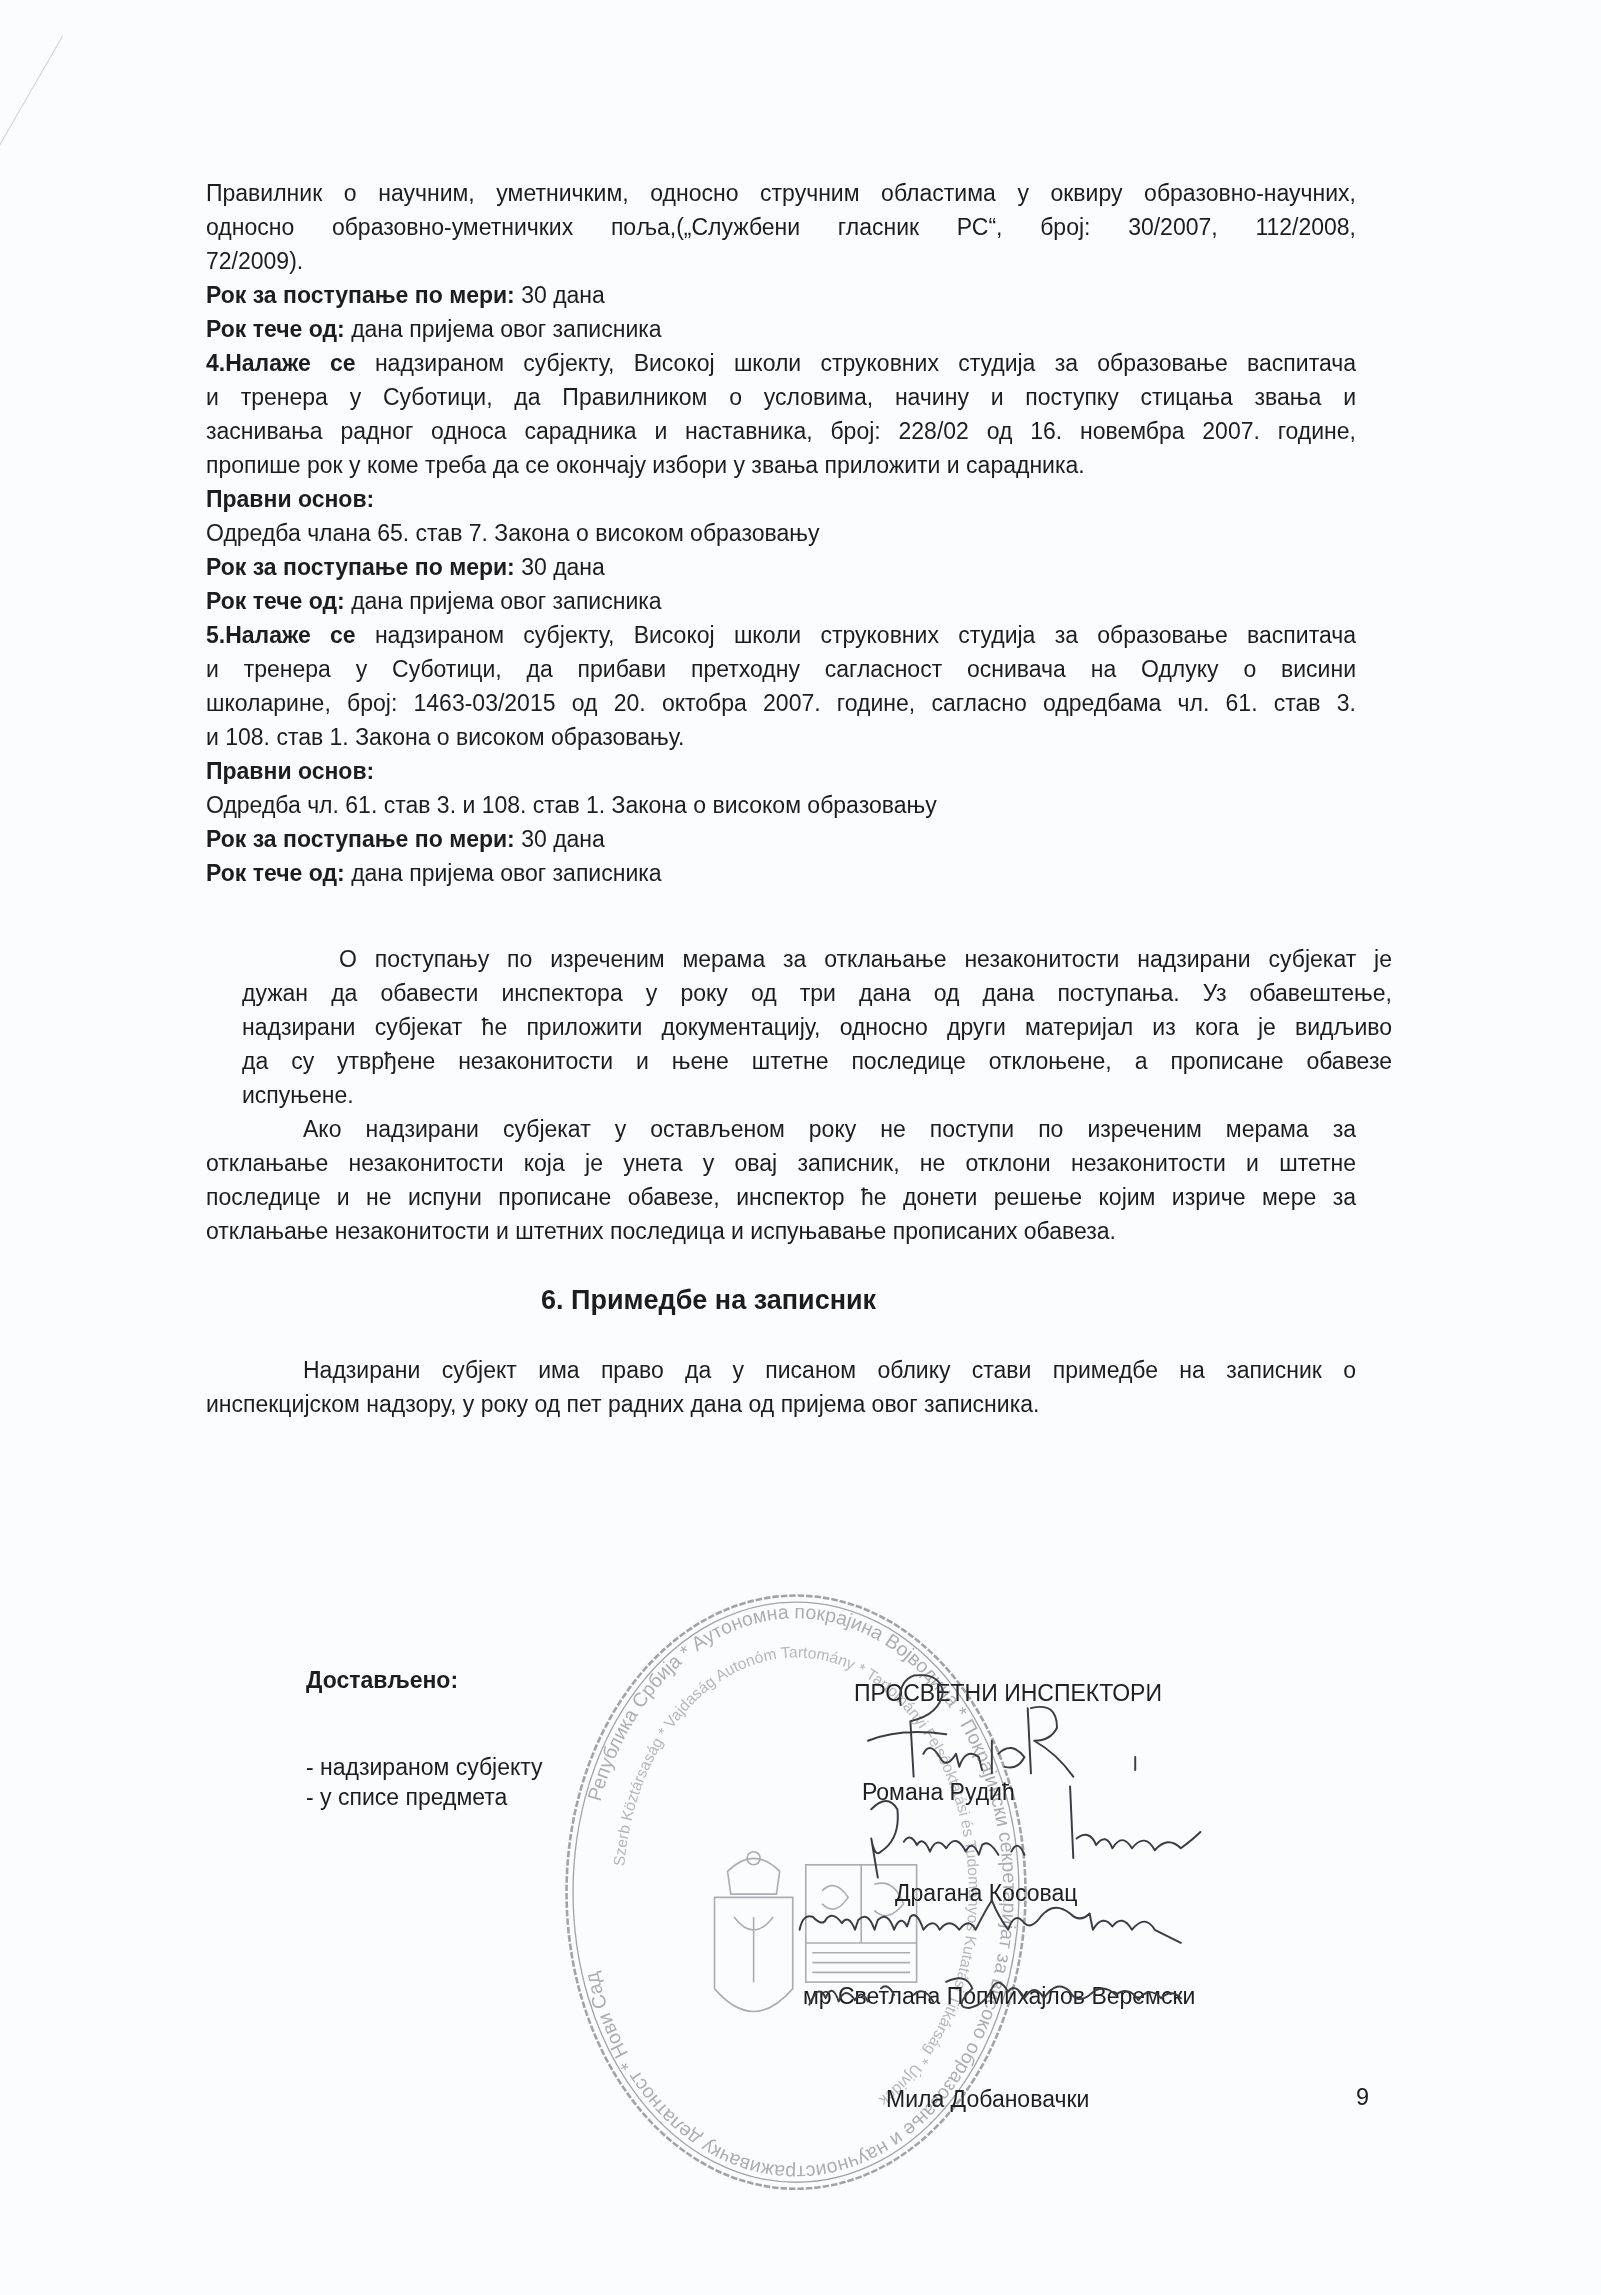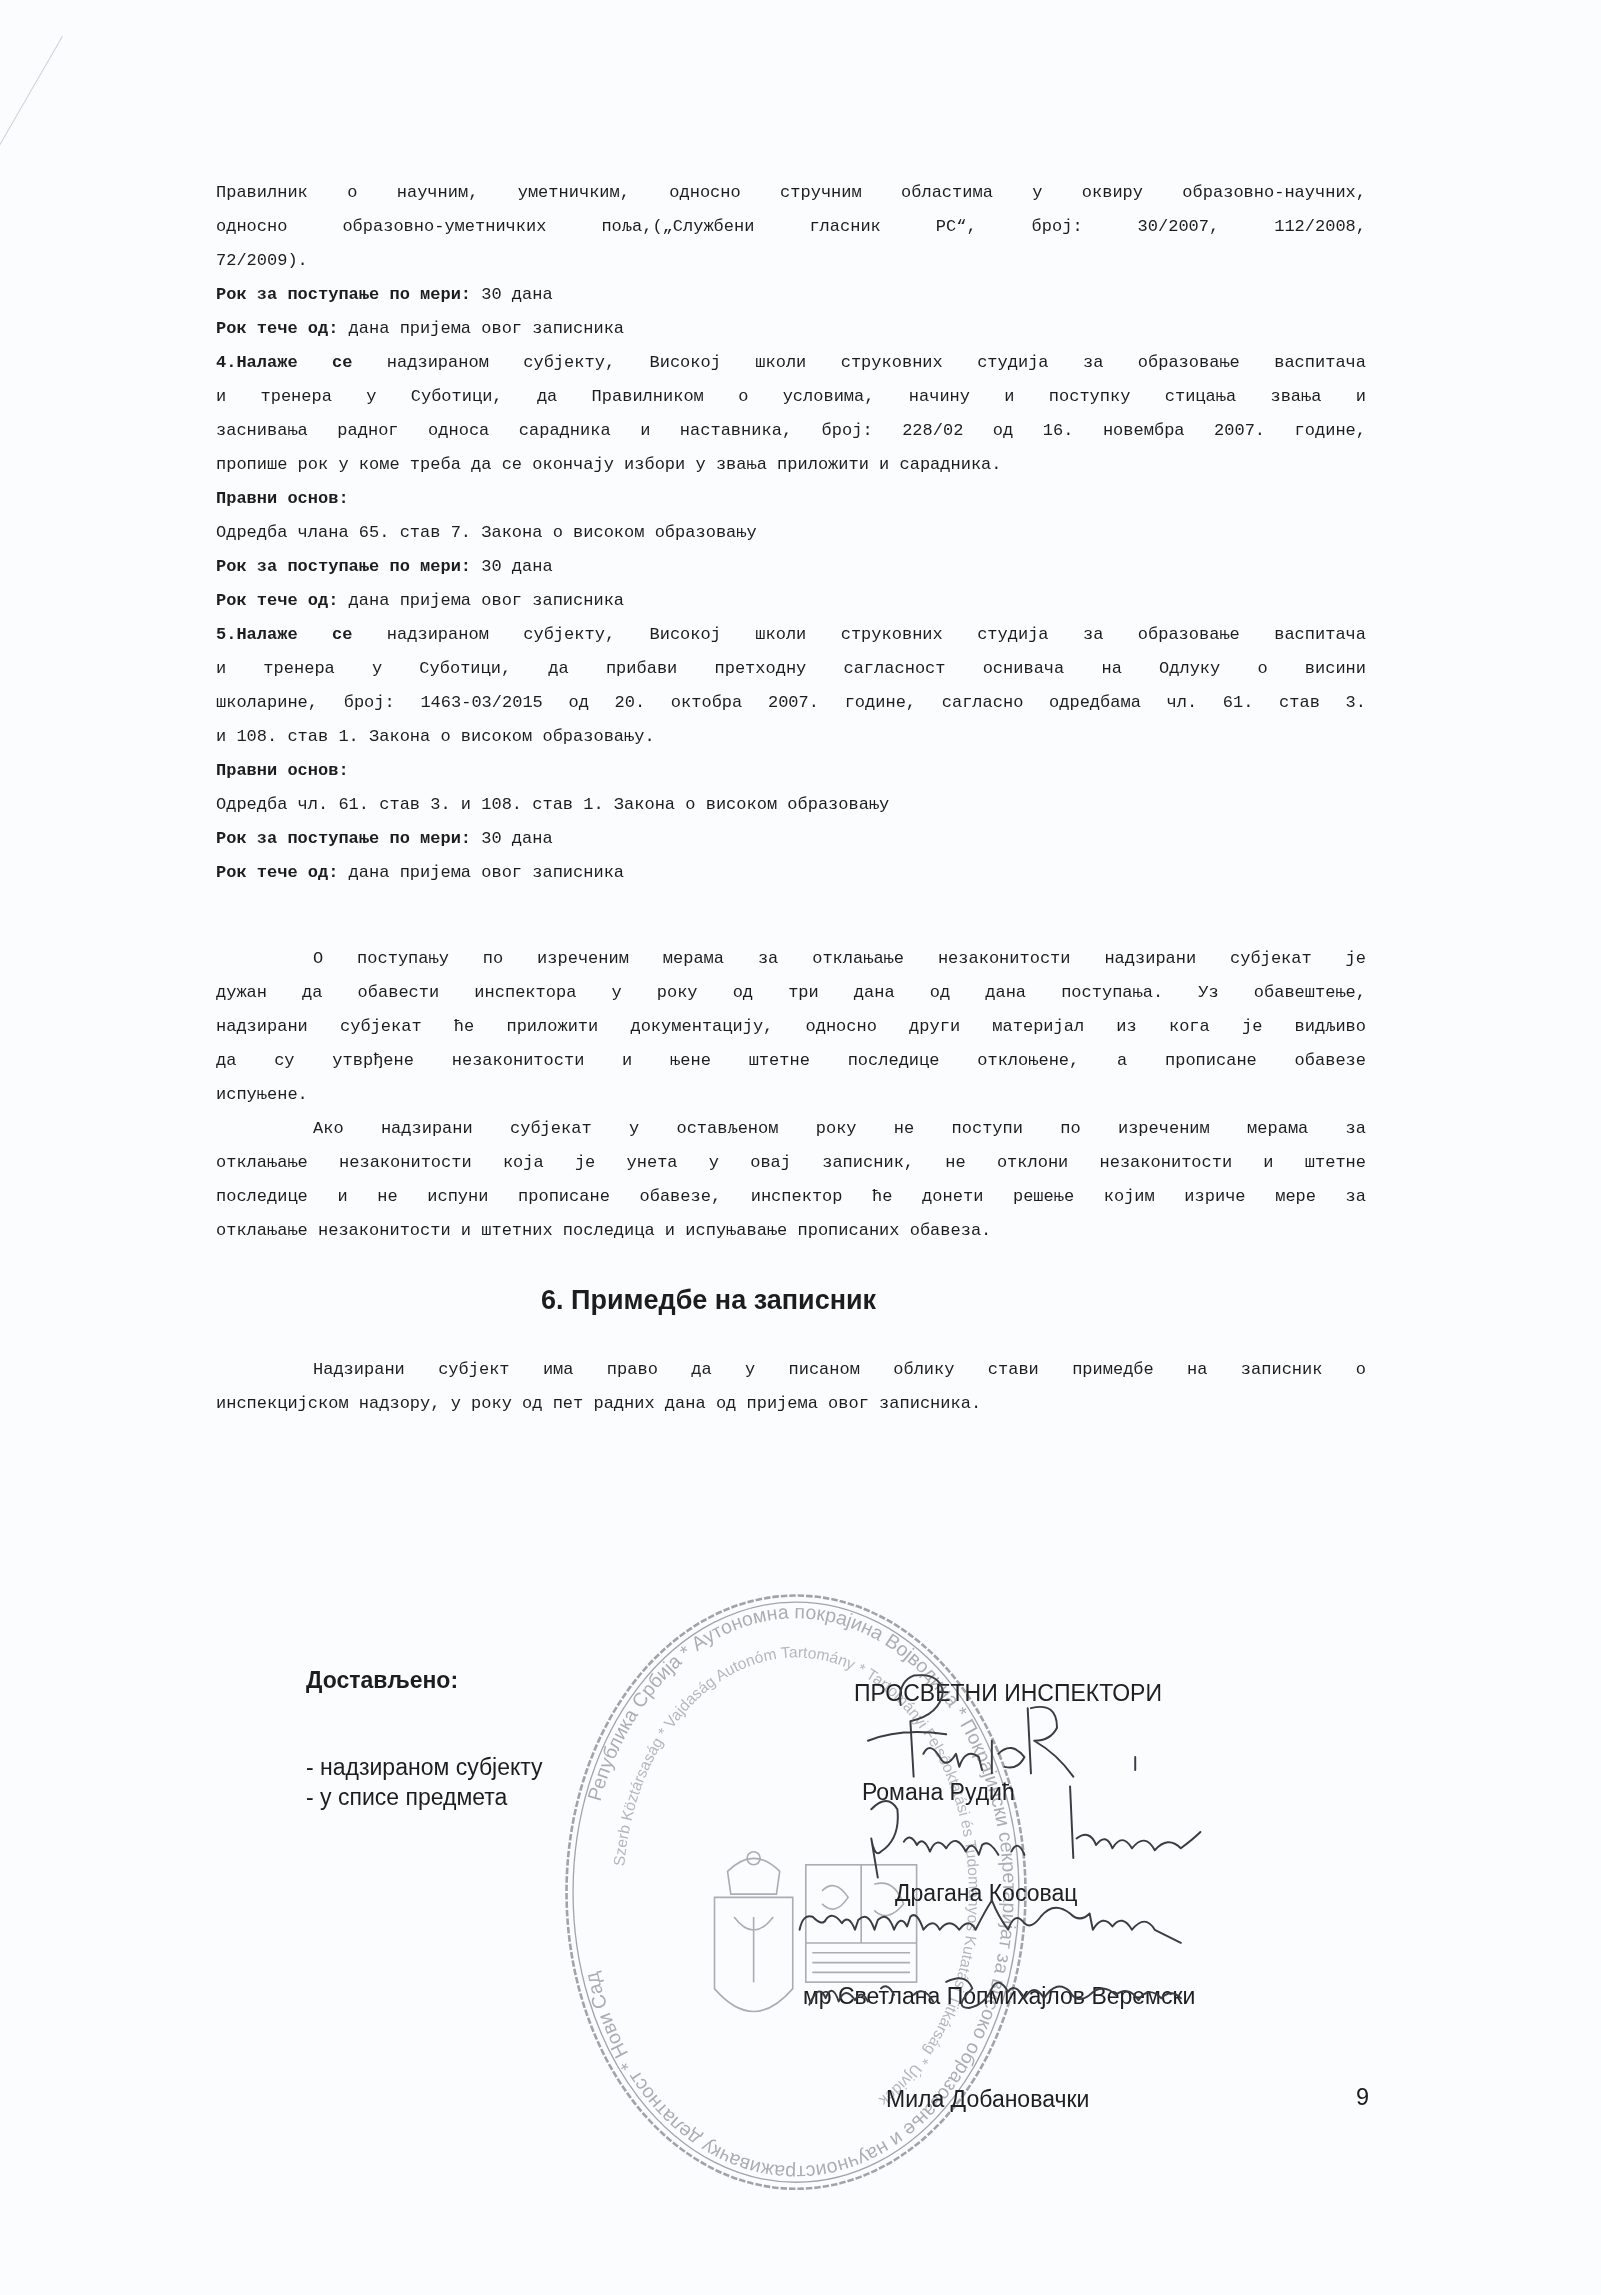--- a/index.html
+++ b/index.html
@@ -9,22 +9,22 @@
     font-family: "Liberation Sans", "DejaVu Sans", sans-serif;
     color: #1d1d1f;
   }
   .page { position: absolute; left: 0; top: 0; width: 1602px; height: 2295px; }
   .scanline {
     position: absolute; left: 62px; top: 36px; width: 0.7px; height: 189px;
     border-left: 1.3px solid rgba(150,155,165,0.45);
     transform-origin: top left; transform: rotate(30deg);
   }
   .body-block {
-    position: absolute; left: 216px; width: 1150px;
-    font-size: 17px; line-height: 34px; font-family: Liberation Mono, monospace;
+    position: absolute; left: 206px; width: 1150px;
+    font-size: 23px; line-height: 34px;
   }
   .ln { display: block; white-space: nowrap; height: 34px; overflow: visible; }
   .j { text-align: justify; text-align-last: justify; }
   .l { text-align: left; }
   .ind { padding-left: 97px; }
   b, .b { font-weight: 700; }
   .heading {
     position: absolute; left: 541px; top: 1283px; font-size: 27px;
     font-weight: 700; line-height: 34px; white-space: nowrap;
   }
@@ -58,21 +58,21 @@
       <div class="ln j"><span class="b">5.Налаже се</span><span> надзираном субјекту, Високој школи струковних студија за образовање васпитача</span></div>
       <div class="ln j"><span>и тренера у Суботици, да прибави претходну сагласност оснивача на Одлуку о висини</span></div>
       <div class="ln j"><span>школарине, број: 1463-03/2015 од 20. октобра 2007. године, сагласно одредбама чл. 61. став 3.</span></div>
       <div class="ln l"><span>и 108. став 1. Закона о високом образовању.</span></div>
       <div class="ln l"><span class="b">Правни основ:</span></div>
       <div class="ln l"><span>Одредба чл. 61. став 3. и 108. став 1. Закона о високом образовању</span></div>
       <div class="ln l"><span class="b">Рок за поступање по мери:</span><span> 30 дана</span></div>
       <div class="ln l"><span class="b">Рок тече од:</span><span> дана пријема овог записника</span></div>
     </div>
 
-  <div class="body-block" id="obl-block" style="top:942px;">
+  <div class="body-block" id="obl-block" style="top:942px;margin-left:36px;">
       <div class="ln j ind">О поступању по изреченим мерама за отклањање незаконитости надзирани субјекат је</div>
       <div class="ln j">дужан да обавести инспектора у року од три дана од дана поступања. Уз обавештење,</div>
       <div class="ln j">надзирани субјекат ће приложити документацију, односно други материјал из кога је видљиво</div>
       <div class="ln j">да су утврђене незаконитости и њене штетне последице отклоњене, а прописане обавезе</div>
       <div class="ln l">испуњене.</div>
     </div>
 
   <div class="body-block" id="cons-block" style="top:1112px;">
       <div class="ln j ind">Ако надзирани субјекат у остављеном року не поступи по изреченим мерама за</div>
       <div class="ln j">отклањање незаконитости која је унета у овај записник, не отклони незаконитости и штетне</div>

